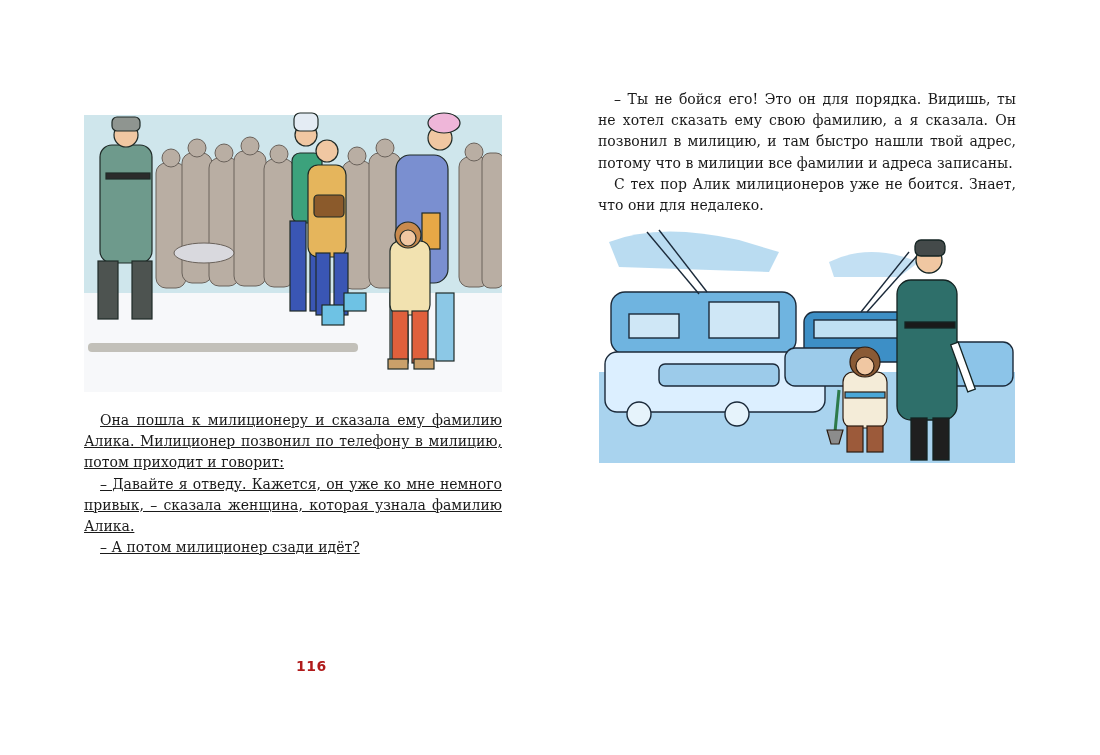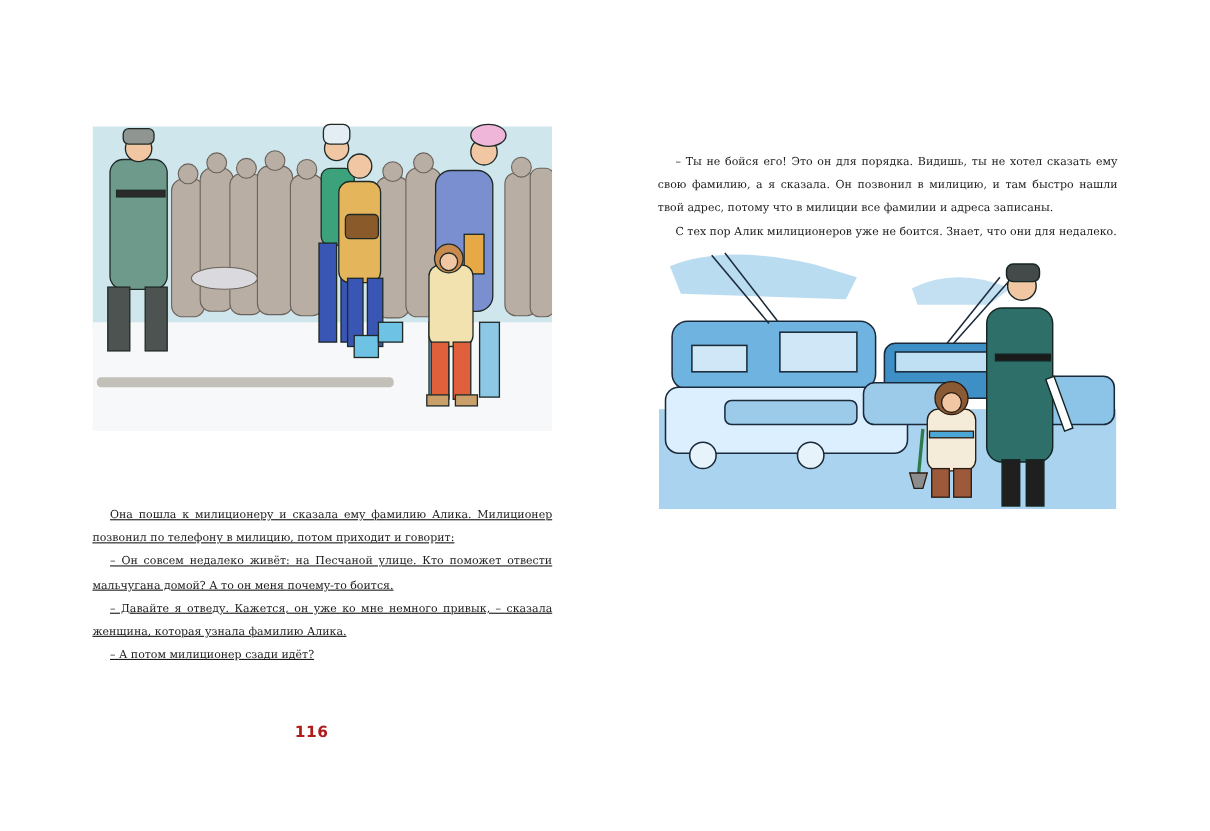--- a/index.html
+++ b/index.html
@@ -6,25 +6,25 @@
   body { width:1100px; height:755px; background:#ffffff; position:relative; overflow:hidden;
          font-family:"DejaVu Serif","Liberation Serif",serif; color:#1a1a1a; }
   .spread { position:absolute; inset:0; }
   .page { position:absolute; top:0; height:755px; }
   .page-left { left:0; width:550px; }
   .page-right { left:550px; width:550px; }
   .illus { position:absolute; overflow:hidden; }
   .illus svg { display:block; width:100%; height:100%; }
   .illus-left { left:84px; top:93px; width:418px; height:299px; }
   .illus-right { left:49px; top:222px; width:416px; height:241px; }
-  .text-block { position:absolute; font-size:10px; line-height:21.2px; text-align:justify;margin-top:48px; }
+  .text-block { position:absolute; font-size:14px; line-height:21.2px; text-align:justify; }
   .text-left { left:84px; top:410px; width:418px;text-decoration:underline; }
   .text-right { left:48px; top:89px; width:418px; }
   .para { margin:0; text-indent:16px; }
-  .folio { position:absolute; left:268px; top:658px; font-family:"DejaVu Sans","Liberation Sans",sans-serif;
+  .folio { position:absolute; left:296px; top:658px; font-family:"DejaVu Sans","Liberation Sans",sans-serif;
            font-weight:bold; font-size:14px; color:#b01b1b; letter-spacing:0.5px; }
 </style>
 </head>
 <body>
 
 <div class="spread">
 
   <div class="page page-left">
     <div class="illus illus-left" title="Militsioner in green greatcoat walking past a crowd of grey pedestrians; a woman in a blue coat leads a small child in a fur hat">
       <svg viewBox="0 0 418 299" preserveAspectRatio="none">
@@ -94,21 +94,20 @@
           <rect x="308" y="218" width="16" height="52" fill="#e0603c"></rect>
           <rect x="328" y="218" width="16" height="52" fill="#e0603c"></rect>
           <rect x="304" y="266" width="20" height="10" fill="#c9a06a"></rect>
           <rect x="330" y="266" width="20" height="10" fill="#c9a06a"></rect>
         </g>
       </svg>
     </div>
 
     <div class="text-block text-left">
       <p class="para">Она пошла к милиционеру и сказала ему фамилию Алика. Милиционер позвонил по телефону в милицию, потом приходит и говорит:</p>
-      <p class="para">– Он совсем недалеко живёт: на Песчаной улице. Кто поможет отвести мальчугана домой? А то он меня почему-то боится.</p>
       <p class="para">– Давайте я отведу. Кажется, он уже ко мне немного привык, – сказала женщина, которая узнала фамилию Алика.</p>
       <p class="para">– А потом милиционер сзади идёт?</p>
     </div>
 
     <div class="folio">116</div>
   </div>
 
   <div class="page page-right">
     <div class="text-block text-right">
       <p class="para">– Ты не бойся его! Это он для порядка. Видишь, ты не хотел сказать ему свою фамилию, а я сказала. Он позвонил в милицию, и там быстро нашли твой адрес, потому что в милиции все фамилии и адреса записаны.</p>

